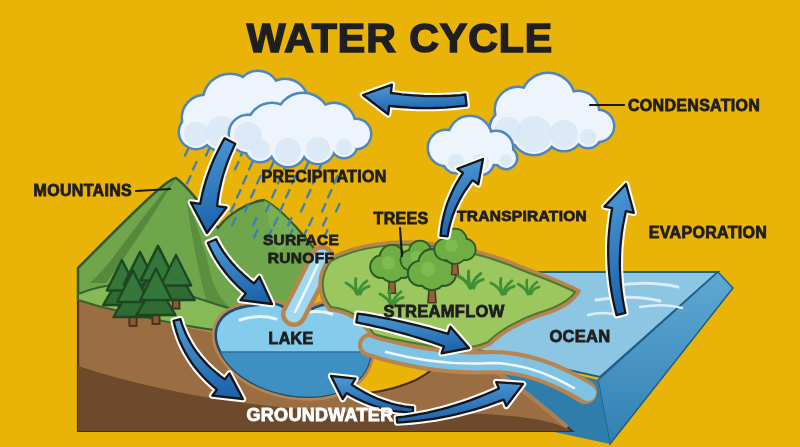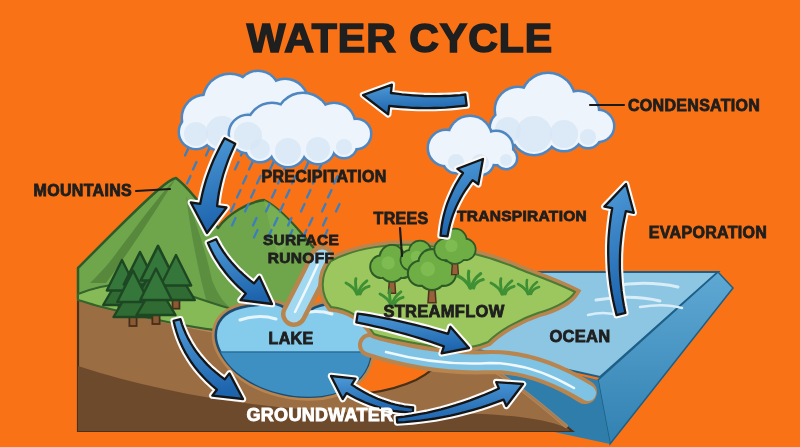--- a/index.html
+++ b/index.html
@@ -1,16 +1,16 @@
 <!DOCTYPE html>
 <html><head>
 <meta charset="utf-8">
 <style>
   html,body{margin:0;padding:0;background:#ffffff;}
-  .stage{width:800px;height:447px;position:relative;background:#f97316;overflow:hidden;
+  .stage{width:800px;height:447px;position:relative;background:#eab308;overflow:hidden;
          font-family:"Liberation Sans","DejaVu Sans",sans-serif;}
   svg{display:block;}
   text{font-family:"Liberation Sans","DejaVu Sans",sans-serif;}
   .title{font-size:41px;font-weight:700;fill:#1f1f1f;letter-spacing:1px;
          paint-order:stroke;stroke:#1f1f1f;stroke-width:1.6;text-anchor:middle;}
   .lbl{font-size:16px;font-weight:700;fill:#1e1e1e;letter-spacing:.3px;
        paint-order:stroke;stroke:#1e1e1e;stroke-width:.8;text-anchor:middle;}
   .lbl.start{text-anchor:start;}
   .lbl.end{text-anchor:end;}
   .lbl.small{font-size:15.5px;}

